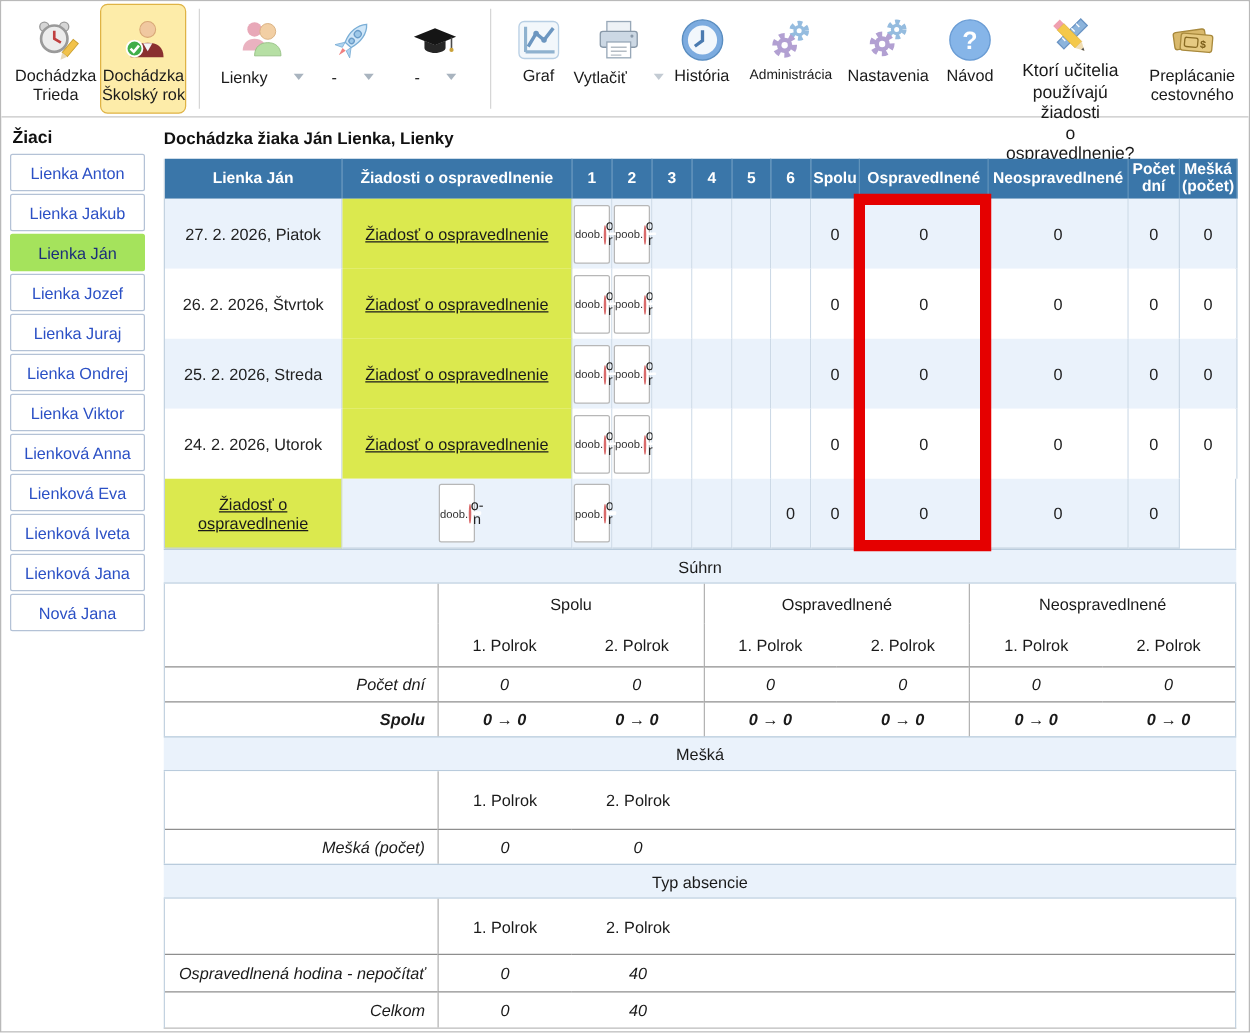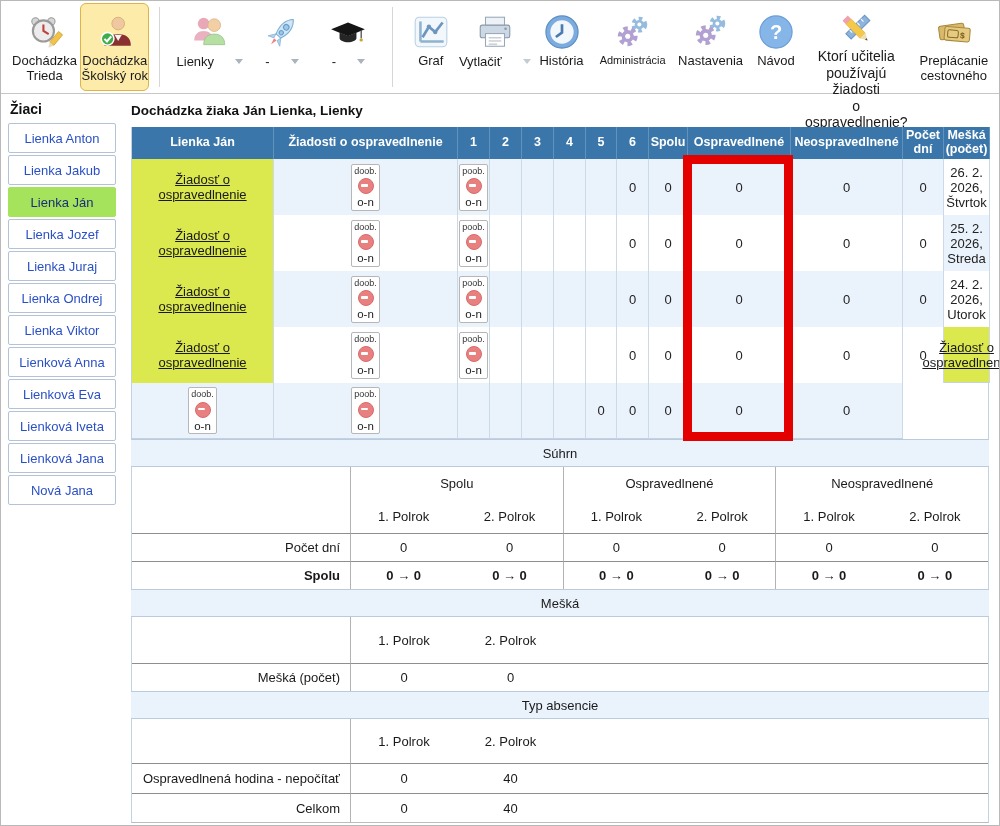--- a/index.html
+++ b/index.html
@@ -41,41 +41,41 @@
        text-align:center;line-height:1.1;border-right:1px solid #6093bb;}
   .ath:last-of-type{border-right:none;}
   .atd{display:flex;align-items:center;justify-content:center;border-right:1px solid #ccd9e6;font-size:13px;color:#222;text-align:center;}
   .r-odd{background:#eaf2fb;}
   .r-even{background:#fff;}
   .linkcell{background:#dbe94e;}
   .exc-link{color:#1a1a1a;text-decoration:underline;cursor:pointer;}
   .lastrow{border-bottom:1px solid #c3d2e0;}
   
   .slot{box-sizing:border-box;width:29px;height:47px;background:#fff;border:1px solid #b7b7b7;border-radius:2px;
-        display:flex;flex-direction:column;align-items:center;justify-content:space-between;padding:2px 0 1px 0;cursor:pointer;}
+        display:flex;flex-direction:row;align-items:center;justify-content:space-between;padding:2px 0 1px 0;cursor:pointer;}
   .slot .ampm{font-size:9px;color:#333;line-height:1;}
   .slot .code{font-size:11.5px;color:#222;line-height:1;}
   .no-icon{width:14px;height:14px;border-radius:50%;background:#e98080;border:1px solid #d express;border:1px solid #d86a6a;position:relative;}
   .no-icon::after{content:"";position:absolute;left:2.5px;top:5px;width:7px;height:2.6px;background:#fff;border-radius:1px;}
   
   .band{height:26px;background:#eaf2fb;border-top:1px solid #b9cbdc;border-bottom:1px solid #b9cbdc;
         display:flex;align-items:center;justify-content:center;font-size:13px;color:#1a1a1a;text-align:center;}
   
   .sumgrid{display:grid;grid-template-columns:218px repeat(6,1fr);grid-template-rows:32px 34px 28px 28px;
            border-left:1px solid #c3d2e0;border-right:1px solid #c3d2e0;background:#fff;}
   .twogrid{display:grid;grid-template-columns:218px 107px 107px 1fr;background:#fff;
            border-left:1px solid #c3d2e0;border-right:1px solid #c3d2e0;}
   .meska-grid{grid-template-rows:46px 28px;}
   .typ-grid{grid-template-rows:44px 30px 29px;}
   .sc{display:flex;align-items:center;justify-content:center;font-size:13px;color:#1a1a1a;}
   .sc.lab{justify-content:flex-end;padding-right:10px;}
   .sc.bold{font-weight:bold;}
   .span2{grid-column:span 2;}
   .bl{border-left:1px solid #b3b3b3;}
-  .bt{border-top:1px solid #8e8e8e;}
+  .bt{border-top:1px solid #8e8e8e;font-style:italic;}
   .bottomline{border-bottom:1px solid #bcbcbc;}
   
   .annotation{position:absolute;left:682px;top:154px;width:110px;height:286px;box-sizing:border-box;
               border:9px solid #e50000;pointer-events:none;z-index:5;}
 </style>
 </head>
 <body>
 
 <div class="page">
 
@@ -337,20 +337,21 @@
       <div class="ath">Spolu</div>
       <div class="ath">Ospravedlnené</div>
       <div class="ath">Neospravedlnené</div>
       <div class="ath">
         <span><span>Počet</span><br><span>dní</span></span>
       </div>
       <div class="ath">
         <span><span>Mešká</span><br><span>(počet)</span></span>
       </div>
 
+      <div class="atd r-odd">27. 2. 2026, Piatok</div>
       <div class="atd r-odd linkcell">
           <a class="exc-link">Žiadosť o ospravedlnenie</a>
         </div>
       <div class="atd r-odd">
           <div class="slot">
             <span class="ampm">doob.</span>
             <span class="no-icon"></span>
             <span class="code">o-n</span>
           </div>
         </div>

